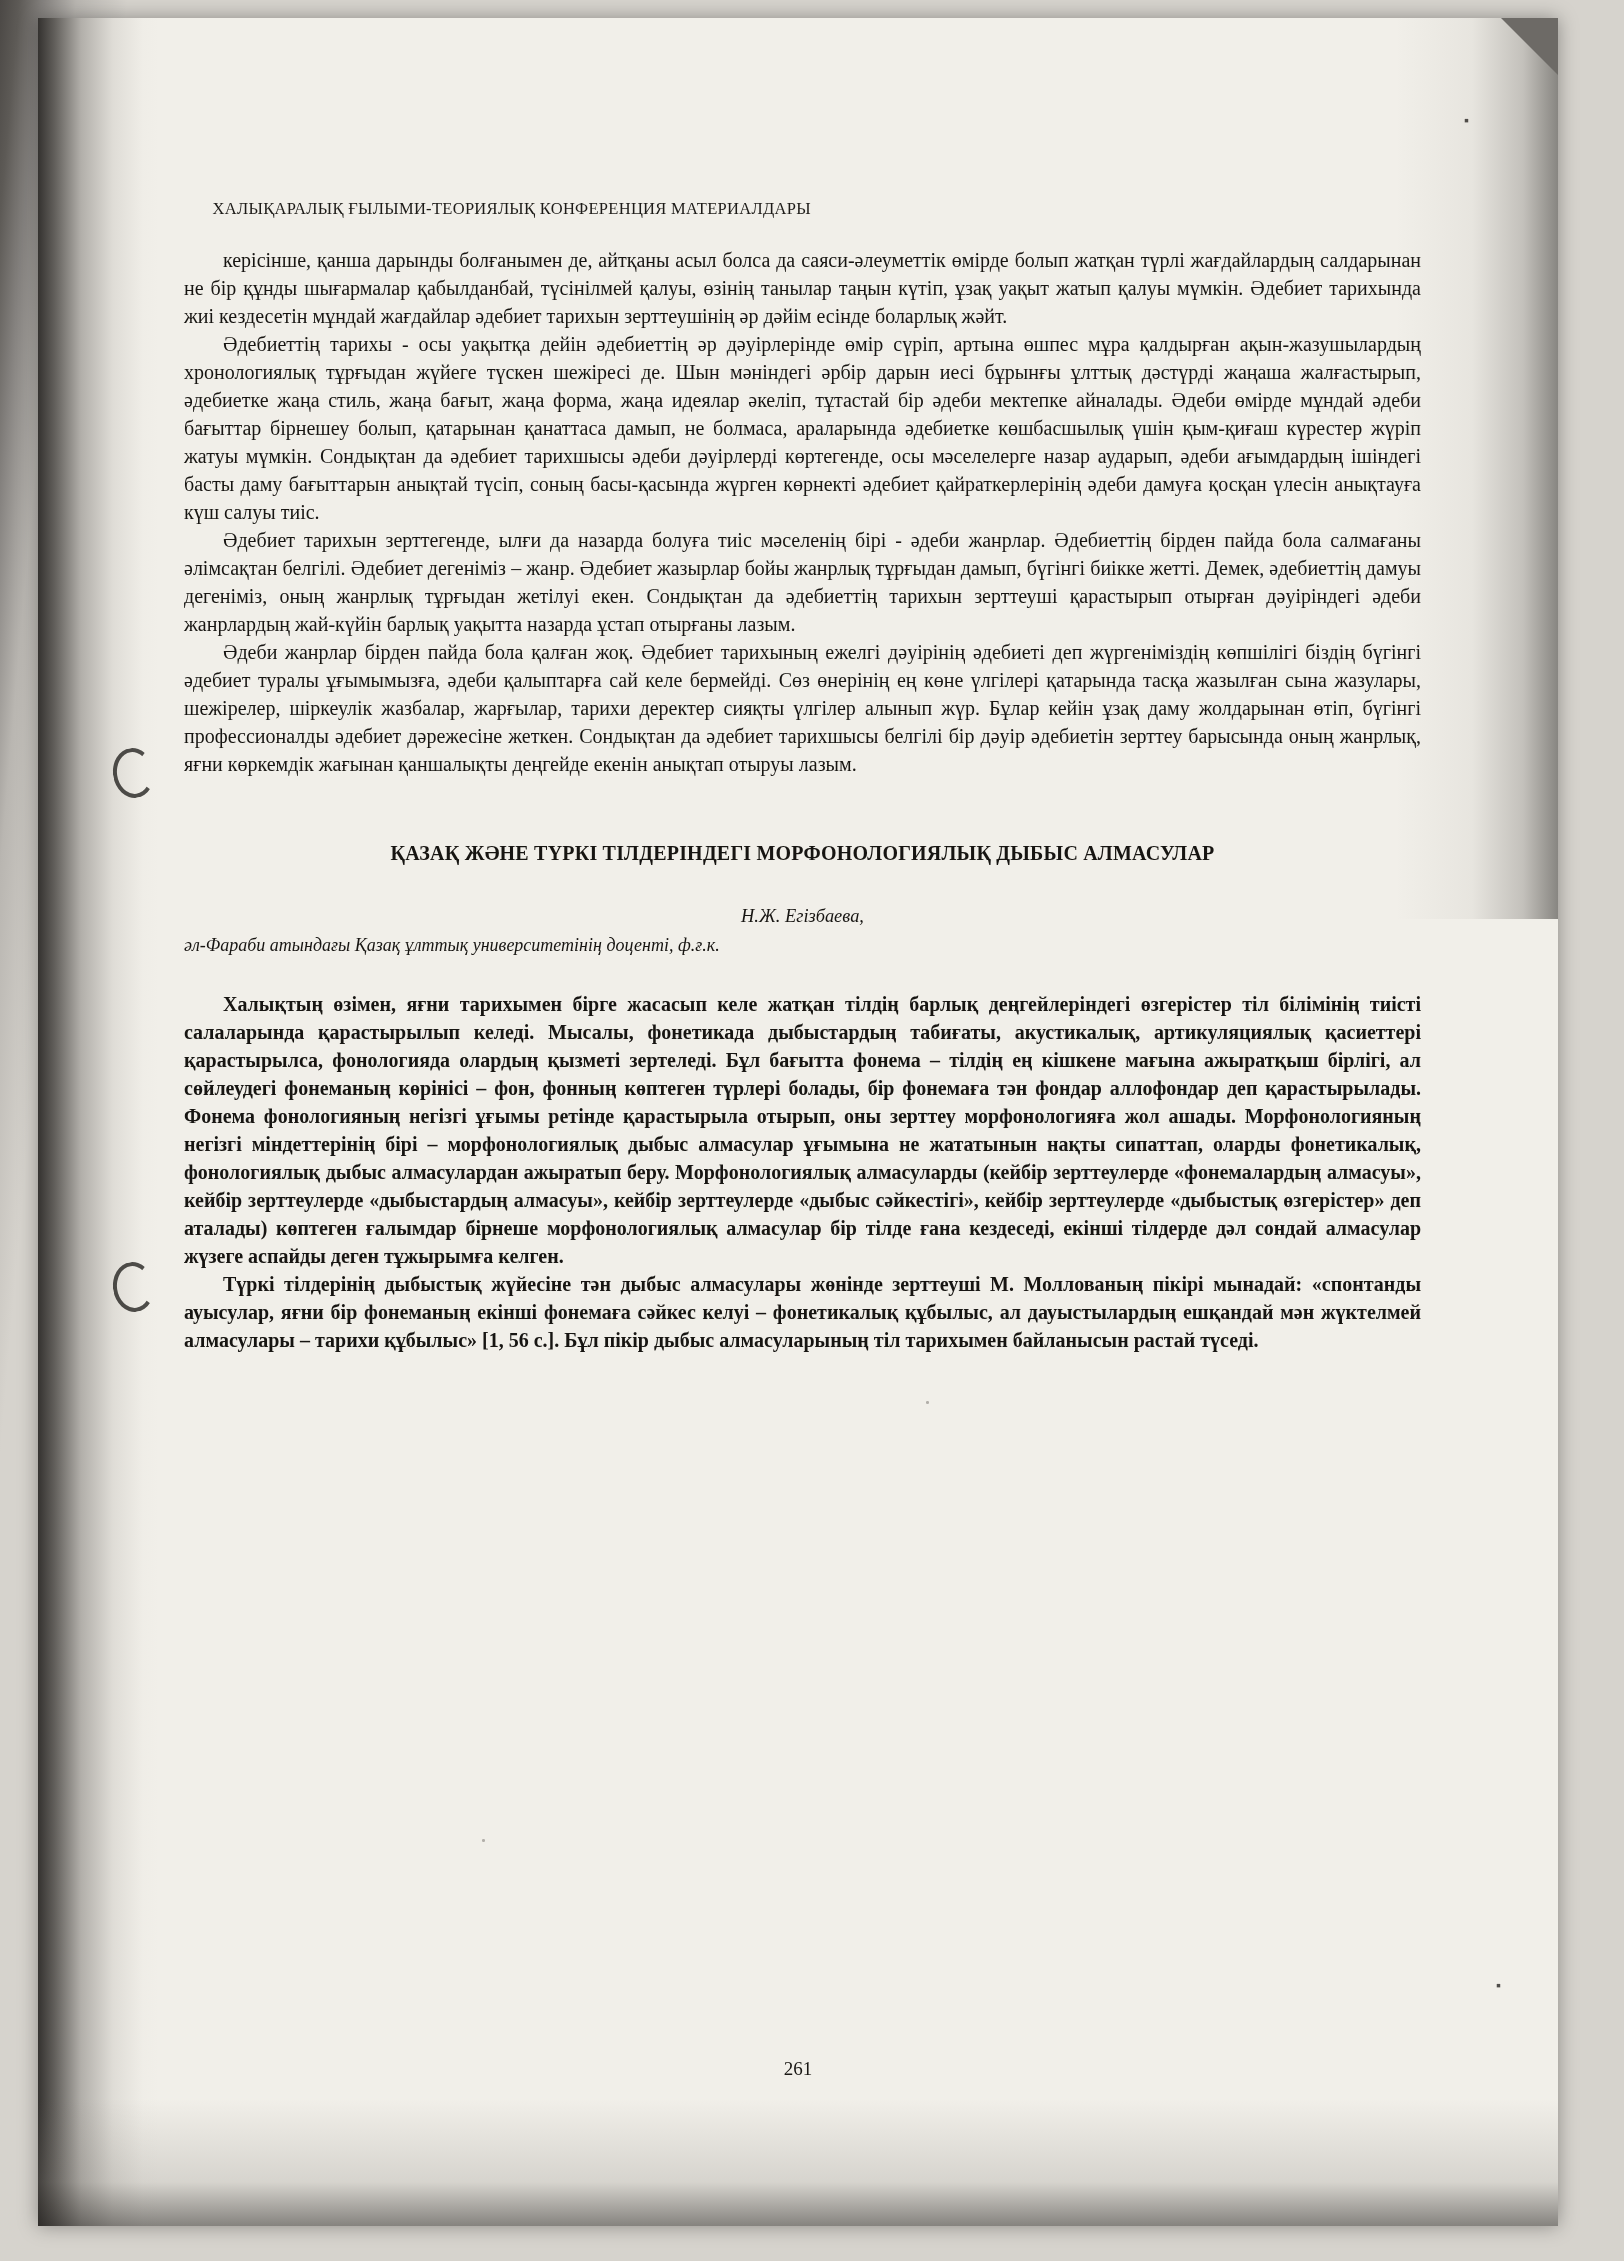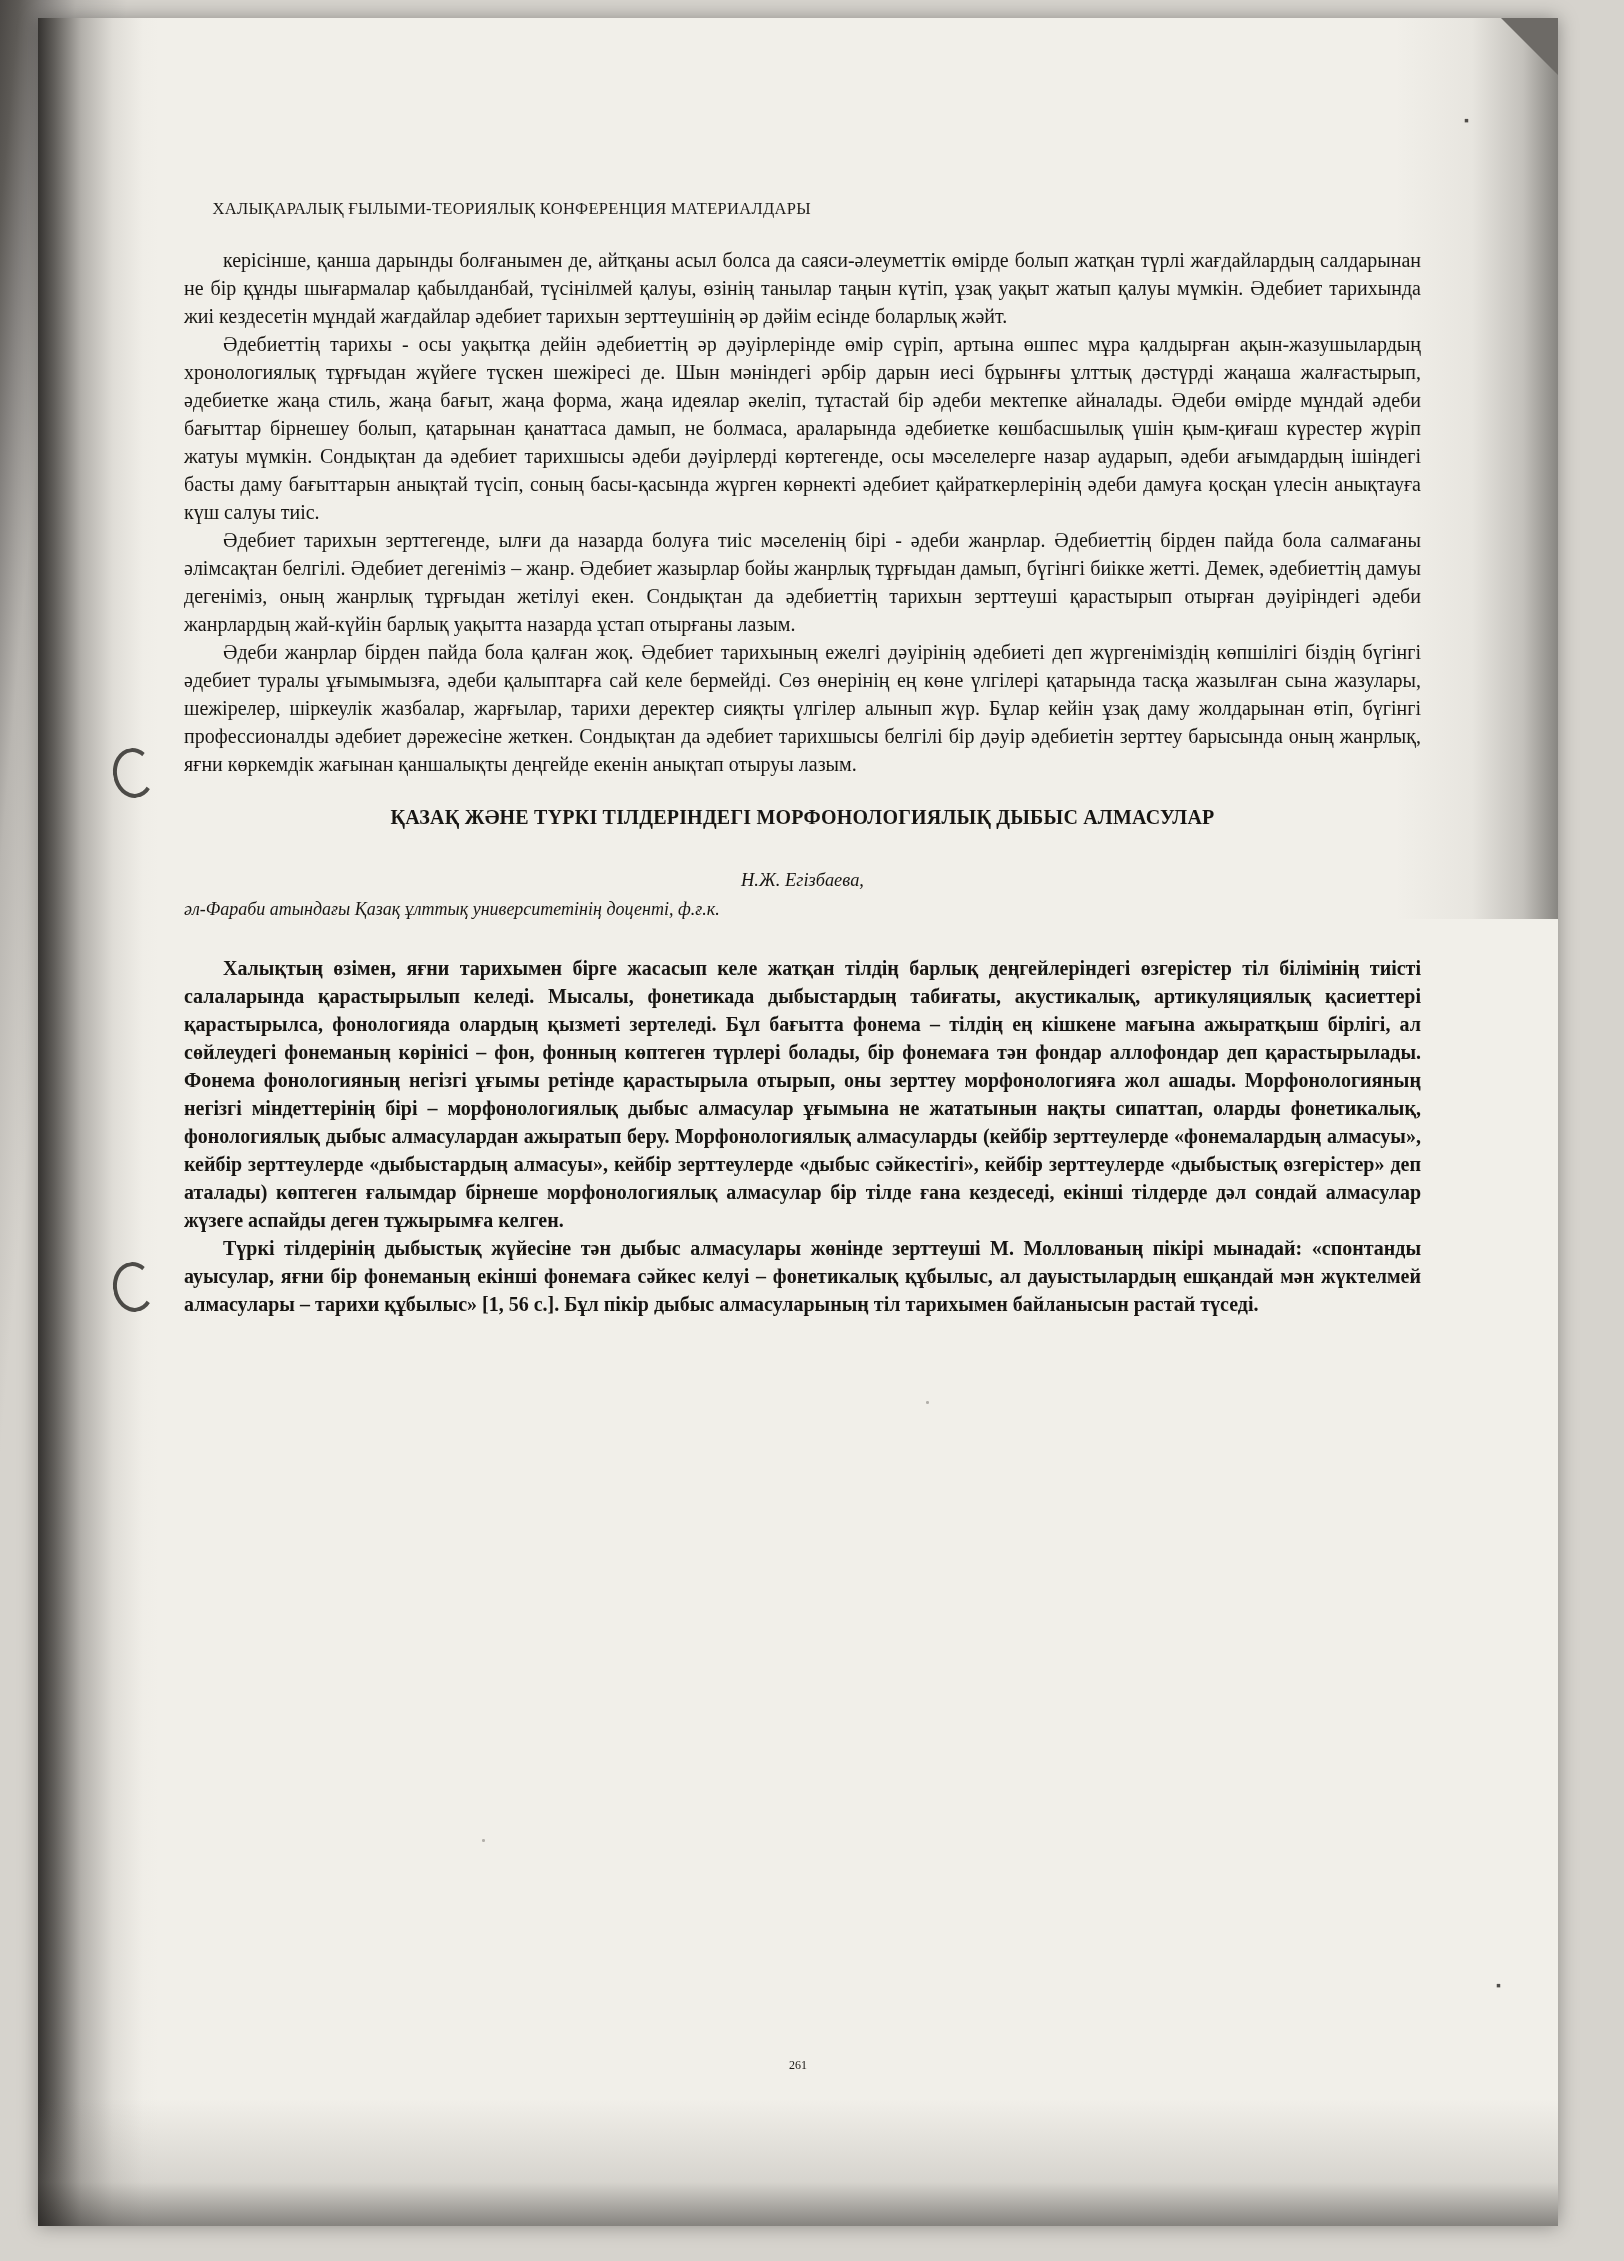--- a/index.html
+++ b/index.html
@@ -116,21 +116,21 @@
     hyphens: none;
   }
 
   .para-block p.body + p.body { margin-top: 0; }
 
   .section-title {
     text-align: center;
     font-weight: 700;
     font-size: 20px;
     letter-spacing: 0.2px;
-    margin: 25px 0 0 0;
+    margin: 61px 0 0 0;
     line-height: 28px;
   }
 
   .author {
     text-align: center;
     font-style: italic;
     font-size: 18.4px;
     margin: 37px 0 0 0;
     line-height: 25px;
   }
@@ -141,21 +141,21 @@
     line-height: 25px;
   }
 
   .after-title { margin-top: 32px; font-weight: bold; }
 
   .pageno {
     position: absolute;
     left: 0; right: 0;
     top: 2040px;
     text-align: center;
-    font-size: 12px;
+    font-size: 19px;
     color: #1a1815;
     z-index: 4;
   }
 
   
   .hole {
     position: absolute;
     left: 75px;
     width: 33px; height: 42px;
     border: 4.4px solid rgba(25,23,20,.75);

